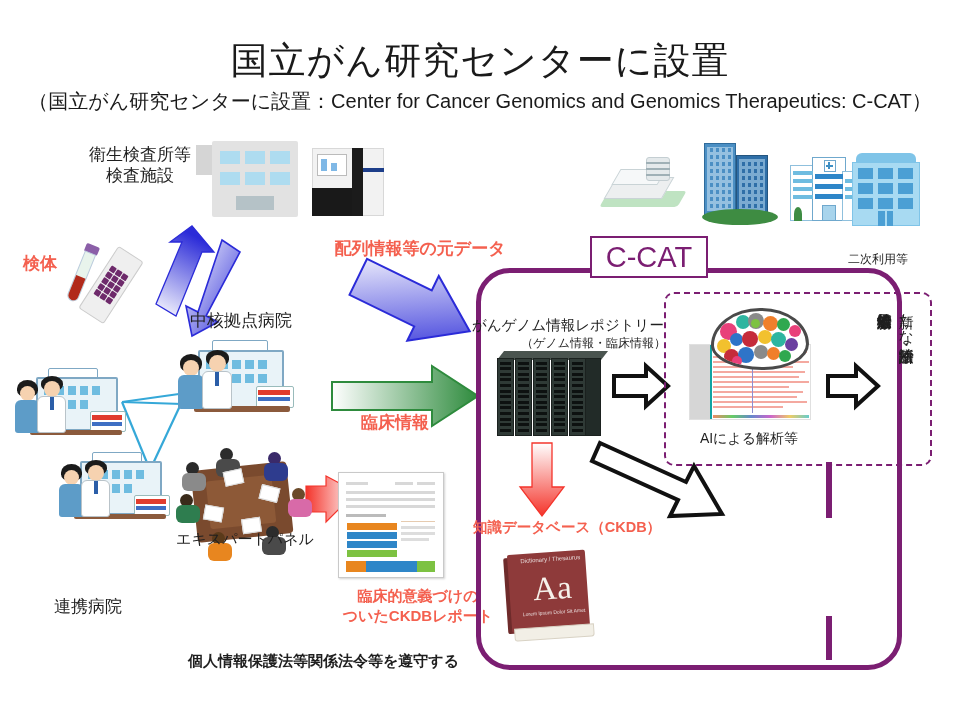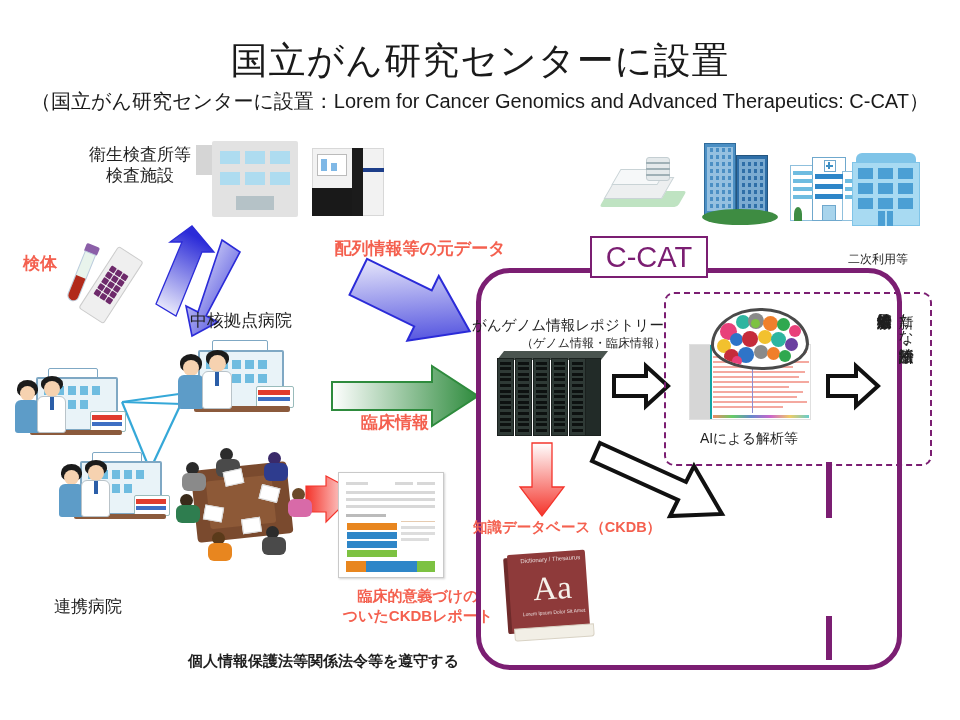--- a/index.html
+++ b/index.html
@@ -144,21 +144,21 @@
 
   
   svg.ovl{position:absolute;left:0;top:0;width:960px;height:720px;pointer-events:none;}
 </style>
 </head>
 <body>
 
 <div id="stage">
 
   <div class="abs ttl">国立がん研究センターに設置</div>
-  <div class="abs subttl">（国立がん研究センターに設置：Lorem for Cancer Genomics and Advanced Therapeutics: C-CAT）</div>
+  <div class="abs subttl">（国立がん研究センターに設置：Center for Cancer Genomics and Genomics Therapeutics: C-CAT）</div>
 
   <svg class="ovl" viewBox="0 0 960 720">
     <defs>
       <linearGradient id="gblue" x1="0" y1="1" x2="0.35" y2="0">
         <stop offset="0%" stop-color="#ffffff"></stop>
         <stop offset="100%" stop-color="#2B2BD8"></stop>
       </linearGradient>
       <linearGradient id="gblue2" x1="0" y1="0" x2="1" y2="1">
         <stop offset="0%" stop-color="#ffffff"></stop>
         <stop offset="100%" stop-color="#2B2BD8"></stop>
@@ -400,20 +400,21 @@
       </div>
     <div class="prsn" style="left:14px;top:14px;">
         <i class="h" style="left:4px;top:0;background:#2a2a2a;"></i>
         <i class="t" style="left:0;top:11px;background:#8A8A8A;"></i>
       </div>
     <i class="paper" style="left:56px;top:22px;width:17px;height:13px;transform:rotate(-12deg);"></i>
     <i class="paper" style="left:92px;top:38px;width:17px;height:13px;transform:rotate(14deg);"></i>
     <i class="paper" style="left:74px;top:70px;width:17px;height:13px;transform:rotate(-8deg);"></i>
     <i class="paper" style="left:36px;top:58px;width:17px;height:13px;transform:rotate(10deg);"></i>
   </div>
+  <div class="abs lbl" style="left:160px;top:530px;width:170px;font-size:15px;">エキスパートパネル</div>
 
   <div class="abs" id="report">
     <i class="hdrow" style="left:7px;top:9px;width:22px;"></i>
     <i class="hdrow" style="left:56px;top:9px;width:18px;"></i>
     <i class="hdrow" style="left:78px;top:9px;width:18px;"></i>
     <i class="hdrow" style="left:7px;top:18px;width:89px;"></i>
     <i class="hdrow" style="left:7px;top:25px;width:89px;"></i>
     <i class="hdrow" style="left:7px;top:32px;width:89px;"></i>
     <i class="hdrow" style="left:7px;top:41px;width:40px;background:#bbb;"></i>
     <i class="bar" style="top:50px;background:#E8861F;"></i>

